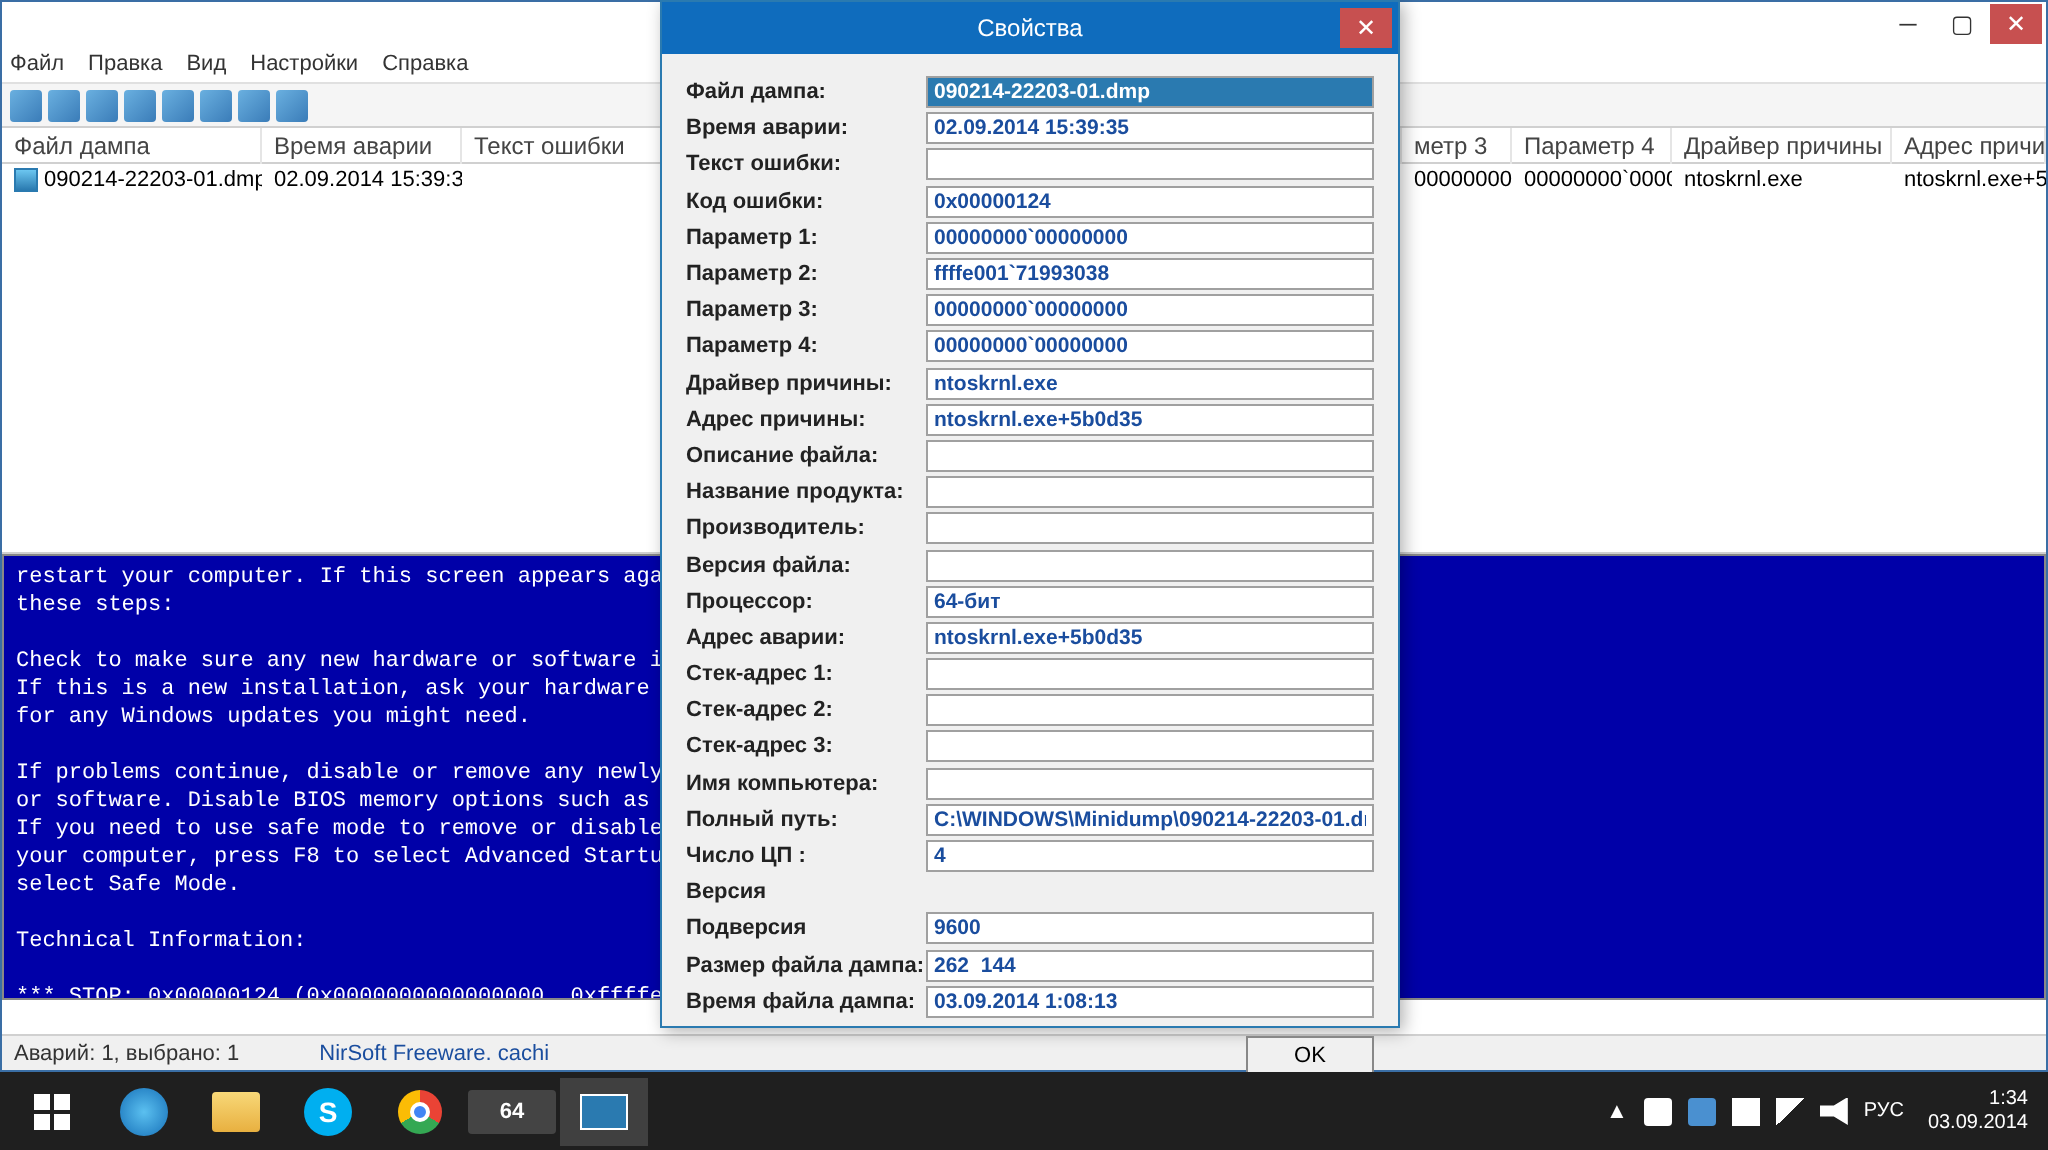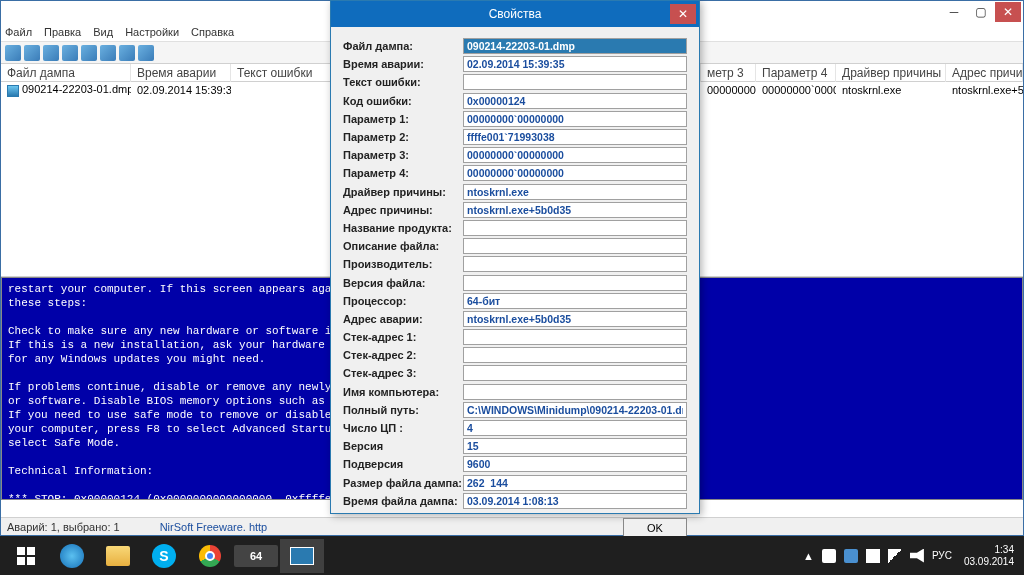--- a/index.html
+++ b/index.html
@@ -124,21 +124,21 @@
 
 Technical Information:
 
 *** STOP: 0x00000124 (0x0000000000000000, 0xffffe00171
 
 *** ntoskrnl.exe - Address 0xfffff8024dfccd35 base at 
 0x53388e13</div>
 
   <div class="statusbar">
     <span class="sb-left">Аварий: 1, выбрано: 1</span>
-    <span class="sb-link">NirSoft Freeware. http</span>
+    <span class="sb-link">NirSoft Freeware. cachi</span>
   </div>
 </div>
 
 <div class="props-dialog">
   <div class="props-title">
     <span>Свойства</span>
     <div class="props-close">✕</div>
   </div>
   <div class="props-body" id="props-body">
       <div class="prop-row">
@@ -175,25 +175,25 @@
       </div>
       <div class="prop-row">
         <div class="prop-label">Драйвер причины:</div>
         <input class="prop-input" readonly="" value="ntoskrnl.exe" style="">
       </div>
       <div class="prop-row">
         <div class="prop-label">Адрес причины:</div>
         <input class="prop-input" readonly="" value="ntoskrnl.exe+5b0d35" style="">
       </div>
       <div class="prop-row">
+        <div class="prop-label">Описание файла:</div>
+        <input class="prop-input" readonly="" style="">
+      </div>
+      <div class="prop-row">
         <div class="prop-label">Название продукта:</div>
-        <input class="prop-input" readonly="" style="">
-      </div>
-      <div class="prop-row">
-        <div class="prop-label">Описание файла:</div>
         <input class="prop-input" readonly="" style="">
       </div>
       <div class="prop-row">
         <div class="prop-label">Производитель:</div>
         <input class="prop-input" readonly="" style="">
       </div>
       <div class="prop-row">
         <div class="prop-label">Версия файла:</div>
         <input class="prop-input" readonly="" style="">
       </div>
@@ -224,21 +224,20 @@
       <div class="prop-row">
         <div class="prop-label">Полный путь:</div>
         <input class="prop-input" readonly="" value="C:\WINDOWS\Minidump\090214-22203-01.dmp" style="">
       </div>
       <div class="prop-row">
         <div class="prop-label">Число ЦП :</div>
         <input class="prop-input" readonly="" value="4" style="">
       </div>
       <div class="prop-row">
         <div class="prop-label">Версия</div>
-        <input class="prop-input" readonly="" value="15" style="">
       </div>
       <div class="prop-row">
         <div class="prop-label">Подверсия</div>
         <input class="prop-input" readonly="" value="9600" style="">
       </div>
       <div class="prop-row">
         <div class="prop-label">Размер файла дампа:</div>
         <input class="prop-input" readonly="" value="262  144" style="">
       </div>
       <div class="prop-row">

